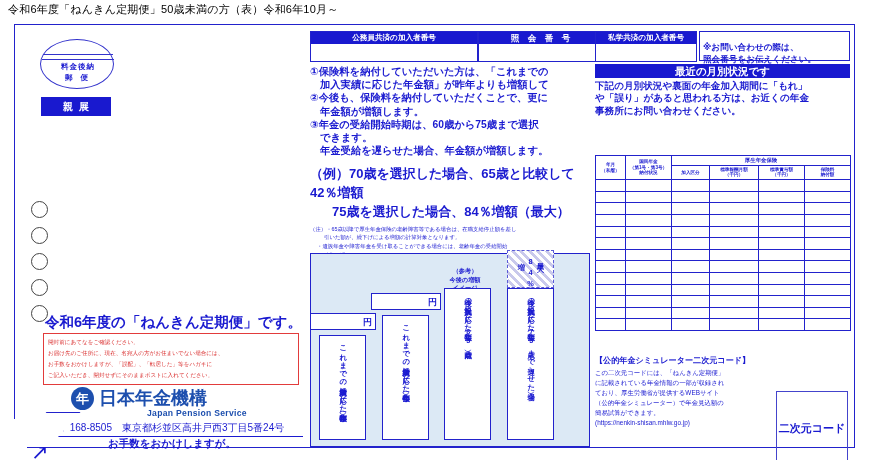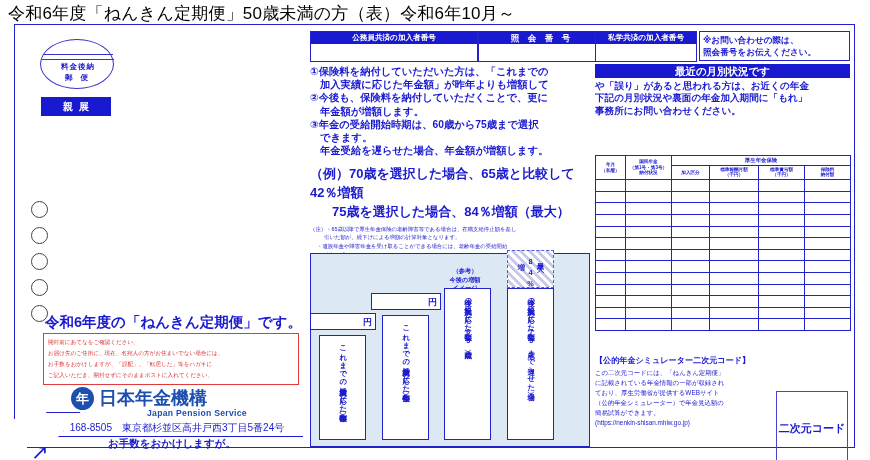--- a/index.html
+++ b/index.html
@@ -6,21 +6,21 @@
   body{
     font-family:"Liberation Sans","DejaVu Sans",sans-serif;
     width:870px;height:460px;overflow:hidden;
     color:#1a1ad0;
   }
   #page{position:relative;width:870px;height:460px;background:#fff;}
 
   
   #doc-title{
     position:absolute;left:8px;top:2px;
-    font-size:17px;color:#000;letter-spacing:.2px;white-space:nowrap;
+    font-size:11px;color:#000;letter-spacing:.2px;white-space:nowrap;
   }
 
   
   #card{
     position:absolute;left:14px;top:24px;width:841px;height:424px;
     border:1.6px solid #2222cc;background:#fff;box-sizing:border-box;
   }
   
   #fold{
     position:absolute;left:0px;bottom:0px;width:34px;height:34px;
@@ -127,21 +127,21 @@
     font-size:7.4px;font-weight:bold;color:#1a1ad0;margin:6px auto 0;letter-spacing:2px;
   }
   .chart-note{
     position:absolute;text-align:center;font-size:6.2px;font-weight:bold;color:#1a1ad0;line-height:1.4;
   }
 
   
   #right-col{position:absolute;left:580px;top:6px;width:255px;}
   #ask-box{
     position:absolute;left:104px;top:0;width:151px;height:30px;
-    border:1.3px solid #2222cc;box-sizing:border-box;padding:3px 3px 0 3px;
+    border:1.3px solid #2222cc;box-sizing:border-box;padding:10px 3px 0 3px;
     font-size:8.6px;font-weight:bold;line-height:1.35;color:#1a1ad0;
   }
   #shigaku{position:absolute;left:0;top:0;width:102px;}
   #recent-banner{
     position:absolute;left:0;top:33px;width:255px;height:14px;
     background:#1919cf;color:#fff;font-size:10.5px;font-weight:bold;text-align:center;line-height:14px;
   }
   #recent-text{
     position:absolute;left:0;top:49px;width:255px;
     font-size:9.6px;font-weight:bold;line-height:1.3;color:#1a1ad0;
@@ -307,22 +307,22 @@
       </div>
 
       <div id="ask-box">
         <div>※お問い合わせの際は、</div>
         <div>照会番号をお伝えください。</div>
       </div>
 
       <div id="recent-banner">最近の月別状況です</div>
 
       <div id="recent-text">
+        <div>下記の月別状況や裏面の年金加入期間に「もれ」</div>
         <div>や「誤り」があると思われる方は、お近くの年金</div>
-        <div>下記の月別状況や裏面の年金加入期間に「もれ」</div>
         <div>事務所にお問い合わせください。</div>
       </div>
     </div>
 
     <table id="mtable">
       <colgroup>
         <col style="width:30px">
           <col style="width:46px">
           <col style="width:38px">
         <col style="width:49px">

